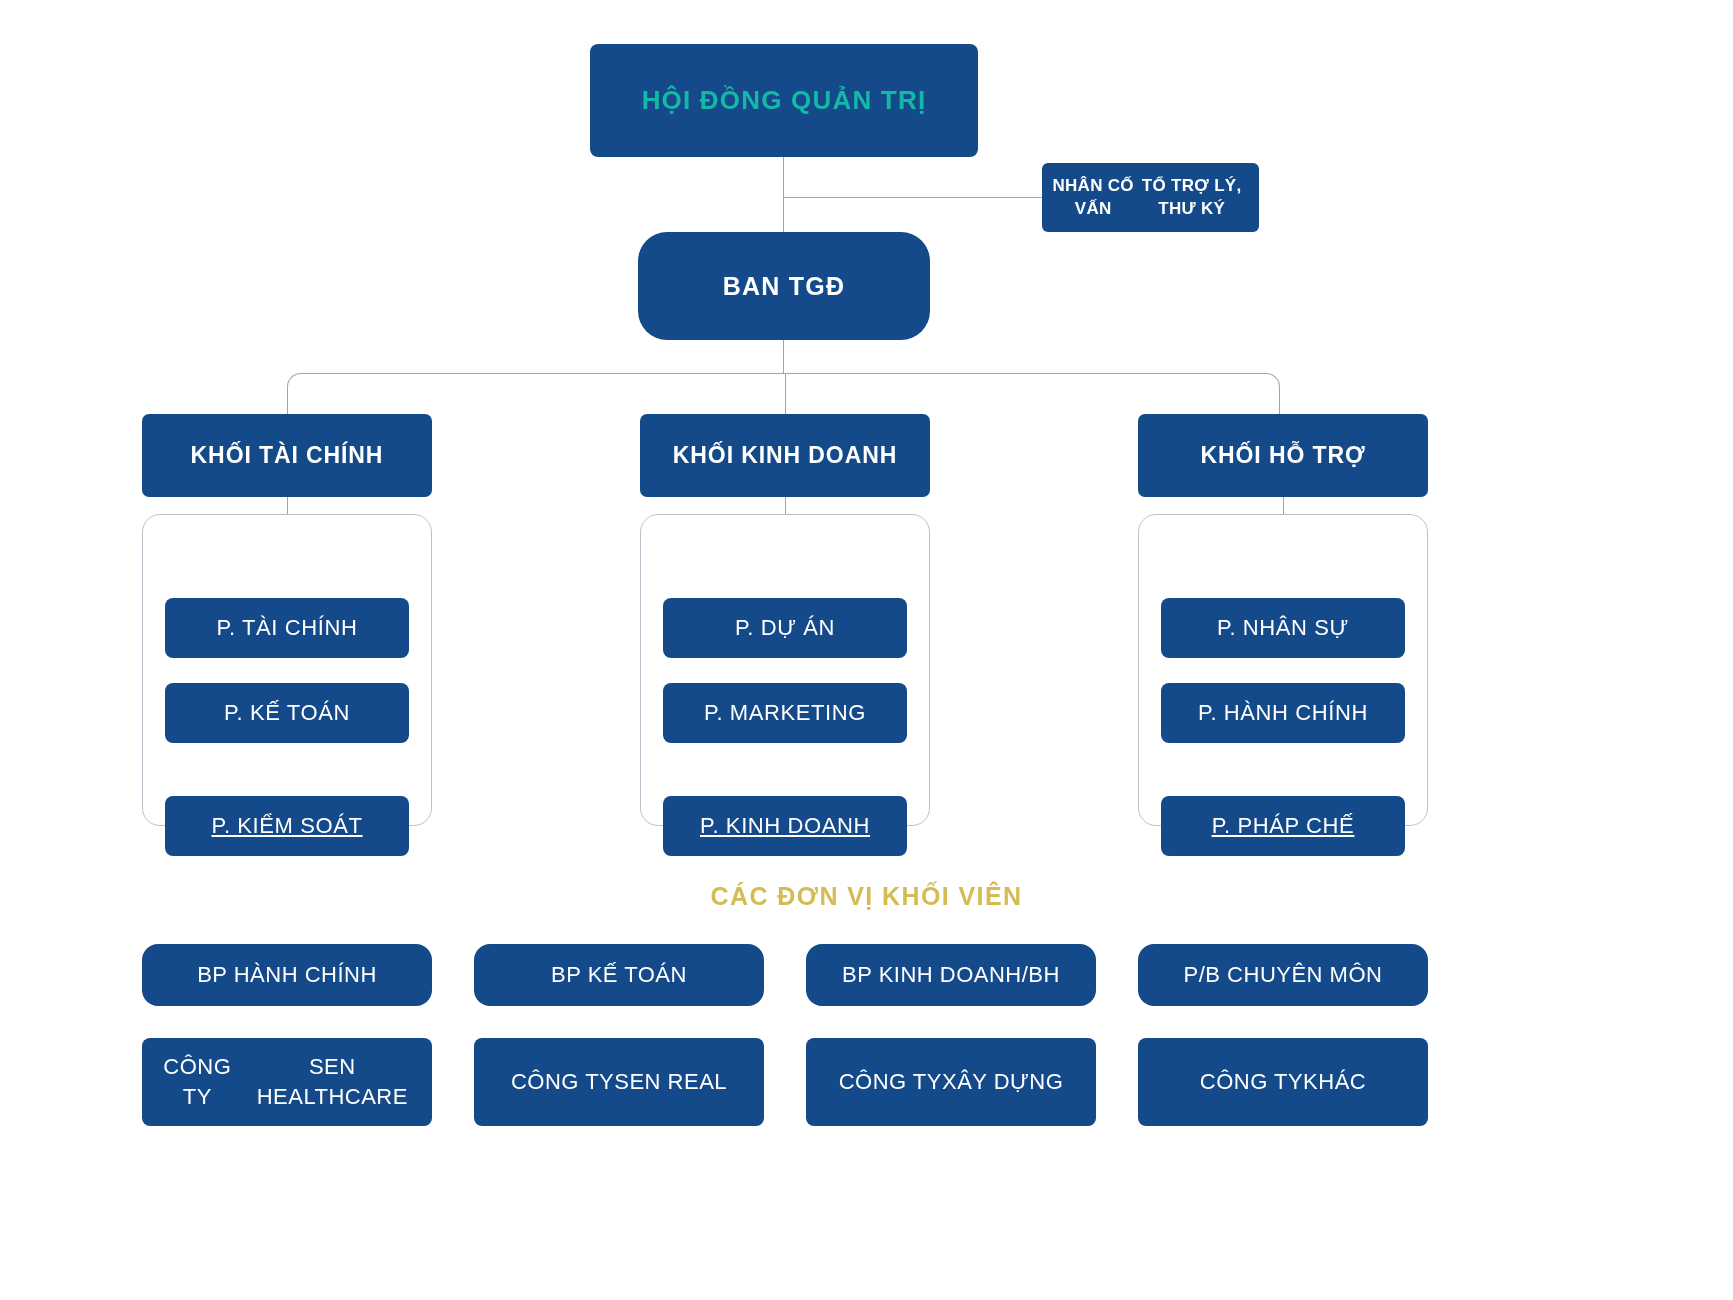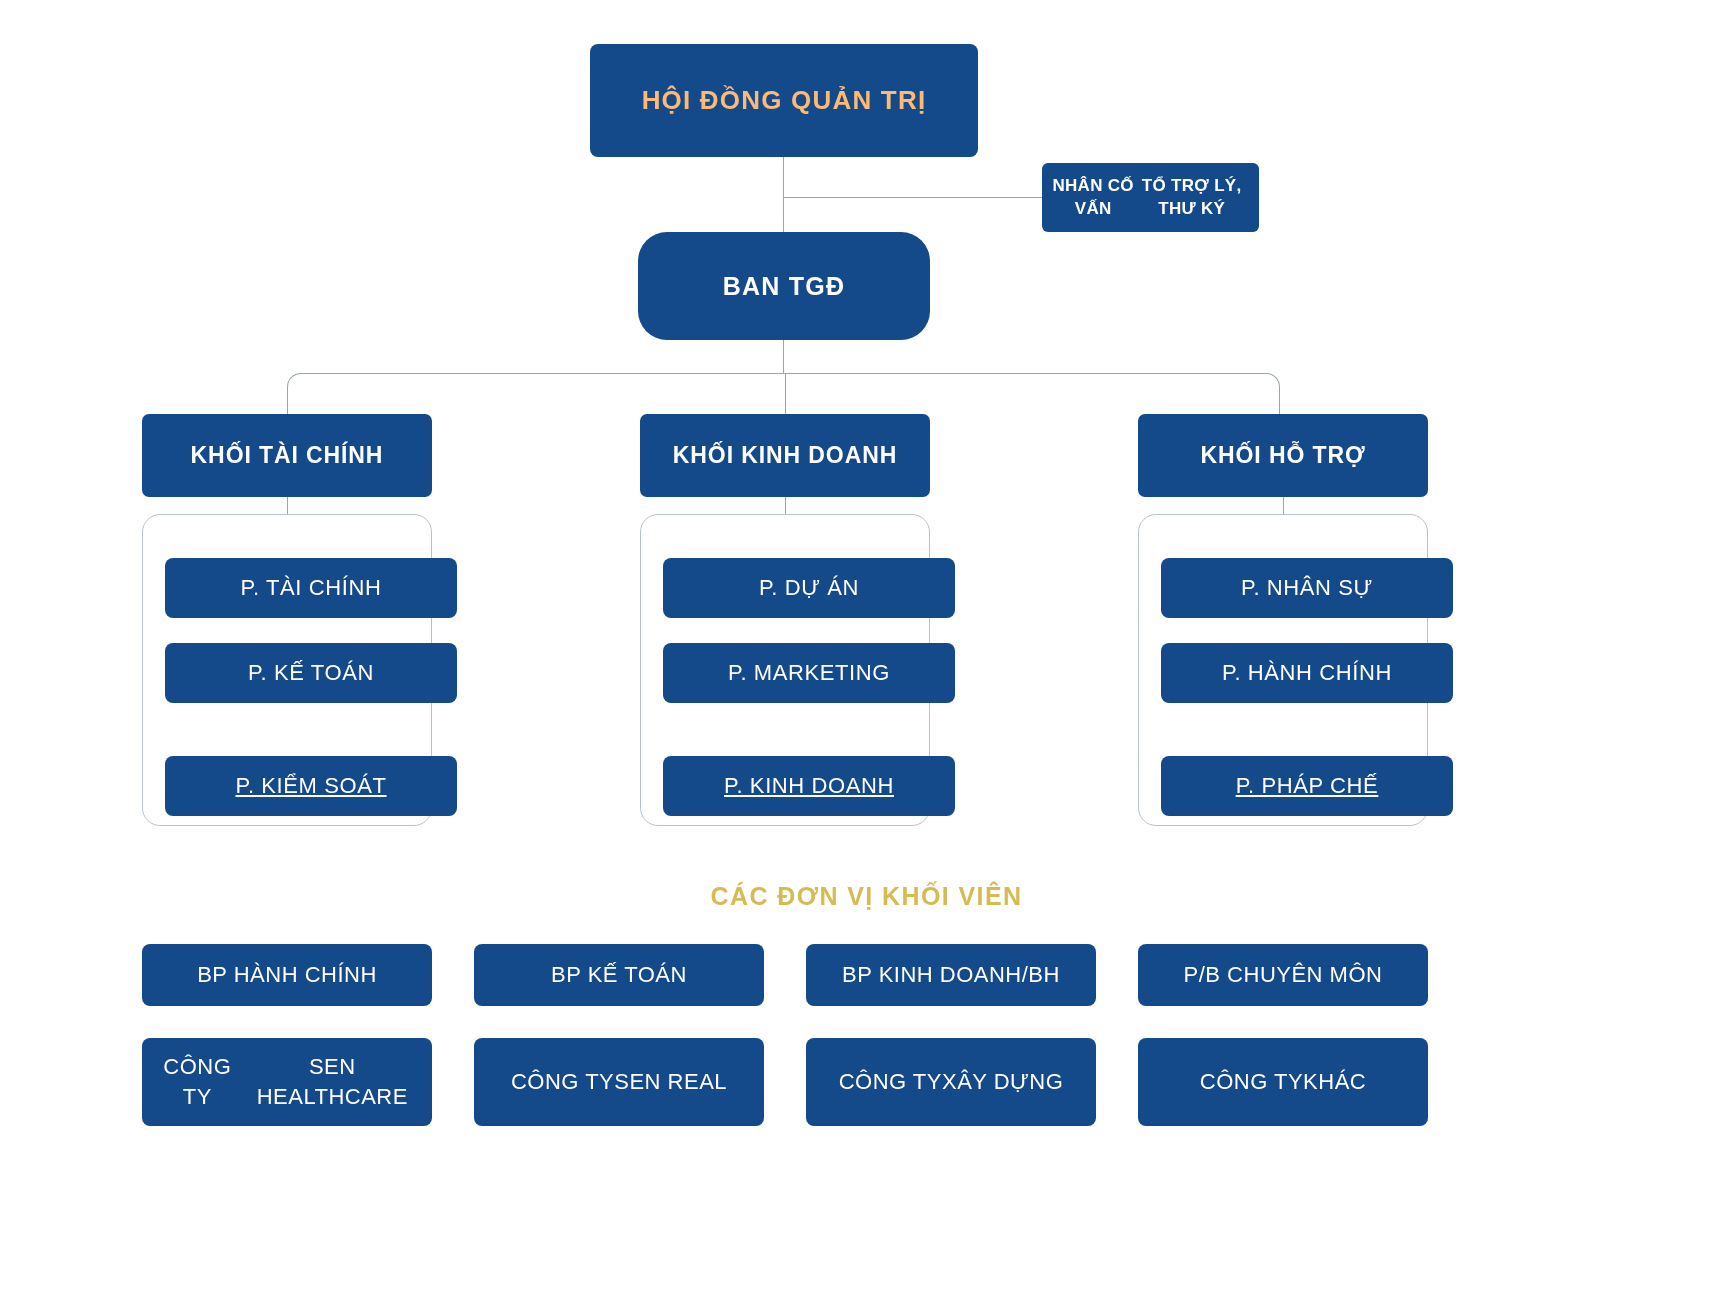--- a/index.html
+++ b/index.html
@@ -33,21 +33,21 @@
     line-height: 1.28;
     padding: 4px 10px;
   }
 
   
   .node-board {
     left: 590px;
     top: 44px;
     width: 388px;
     height: 113px;
-    color: #fdba74;
+    color: #14b8a6;
     font-weight: bold;
     font-size: 26px;
     letter-spacing: 1.2px;
     border-radius: 8px;
   }
 
   
   .node-advisory {
     left: 1042px;
     top: 163px;
@@ -94,26 +94,27 @@
     border: 1.3px solid #b9c2cc;
     border-radius: 18px;
     background: transparent;
   }
   .cont-col-0 { left: 142px; }
   .cont-col-1 { left: 640px; }
   .cont-col-2 { left: 1138px; }
 
   
   .node-dept {
-    width: 292px;
+    width: 244px;
     height: 60px;
     font-weight: normal;
     font-size: 22px;
     letter-spacing: 0.6px;
     border-radius: 8px;
+    margin-top: 40px;
   }
   .dept-col-0 { left: 165px; }
   .dept-col-1 { left: 663px; }
   .dept-col-2 { left: 1161px; }
   .dept-row-0 { top: 558px; }
   .dept-row-1 { top: 643px; }
   .dept-row-2 { top: 756px; text-decoration: underline; }
 
   
   .section-heading {
@@ -128,21 +129,21 @@
     letter-spacing: 1.4px;
   }
 
   
   .node-member {
     width: 290px;
     height: 62px;
     font-weight: normal;
     font-size: 22px;
     letter-spacing: 0.5px;
-    border-radius: 8px;
+    border-radius: 16px;
   }
   .node-company {
     width: 290px;
     height: 88px;
     font-weight: normal;
     font-size: 22px;
     letter-spacing: 0.5px;
     border-radius: 8px;
     line-height: 1.35;
   }

